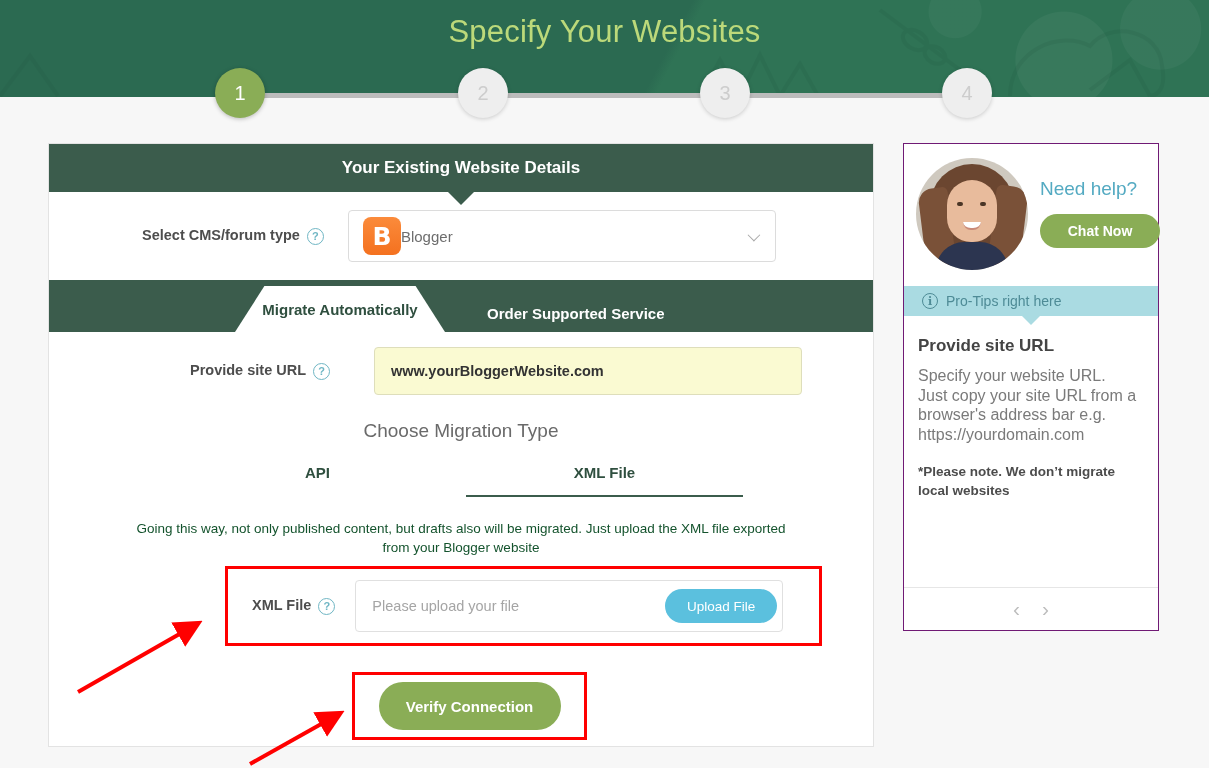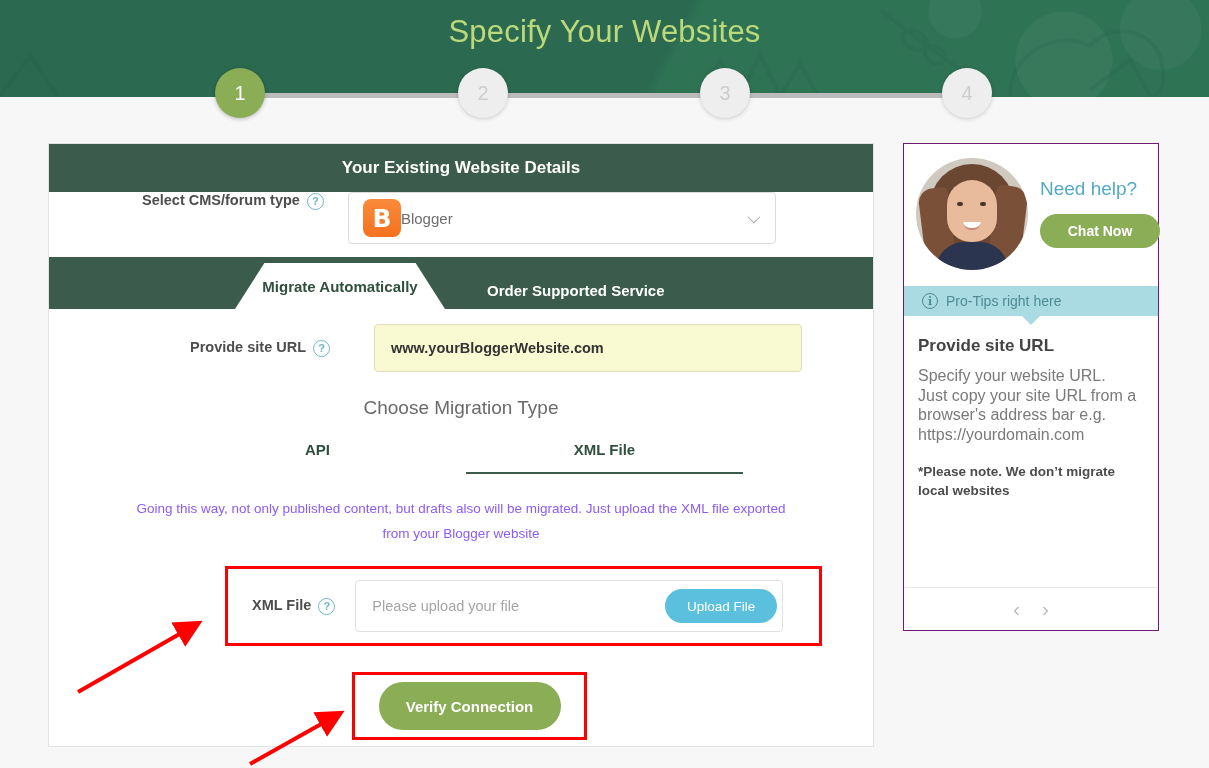--- a/index.html
+++ b/index.html
@@ -53,21 +53,21 @@
     display: flex; align-items: center; justify-content: center;
     font-size: 17px; font-weight: bold; position: relative;
   }
   .card-head .notch {
     position: absolute; left: 50%; transform: translateX(-50%);
     bottom: -13px; width: 0; height: 0;
     border-left: 13px solid transparent; border-right: 13px solid transparent;
     border-top: 13px solid #3b5c4c;
   }
   .cms-row {
-    height: 65px; display: flex; padding-left: 93px;
+    height: 88px; display: flex; align-items: center; padding-left: 93px;
   }
   .lbl { font-size: 14.5px; font-weight: bold; color: #4d4d4d; }
   .qmark {
     display: inline-flex; align-items: center; justify-content: center;
     width: 17px; height: 17px; border-radius: 50%;
     border: 1px solid #6fb6c4; color: #6fb6c4;
     font-size: 11px; font-weight: bold; margin-left: 7px; vertical-align: middle;
   }
   .select {
     width: 428px; height: 52px; margin-left: 24px;
@@ -115,21 +115,21 @@
   
   .mig-title { text-align: center; font-size: 19px; color: #6a6a6a; margin-top: 10px; }
   .mtabs { display: flex; justify-content: center; margin-top: 22px; gap: 10px; }
   .mtab {
     width: 277px; text-align: center; font-size: 15px; font-weight: bold;
     color: #2f4f3f; padding-bottom: 14px;
   }
   .mtab.sel { border-bottom: 2.5px solid #3b5c4c; }
   .mig-desc {
     margin: 22px auto 0; width: 660px; text-align: center;
-    font-size: 13.5px; color: #8b5cf6; line-height: 25px;
+    font-size: 13.5px; color: #14532d; line-height: 19px;
   }
 
   
   .xml-hl {
     position: absolute; left: 176px; top: 422px; width: 597px; height: 80px;
     border: 3px solid #ff0000; background: #fff;
     display: flex; align-items: center; padding-left: 24px;
   }
   .xml-field {
     width: 428px; height: 52px; margin-left: 20px;

